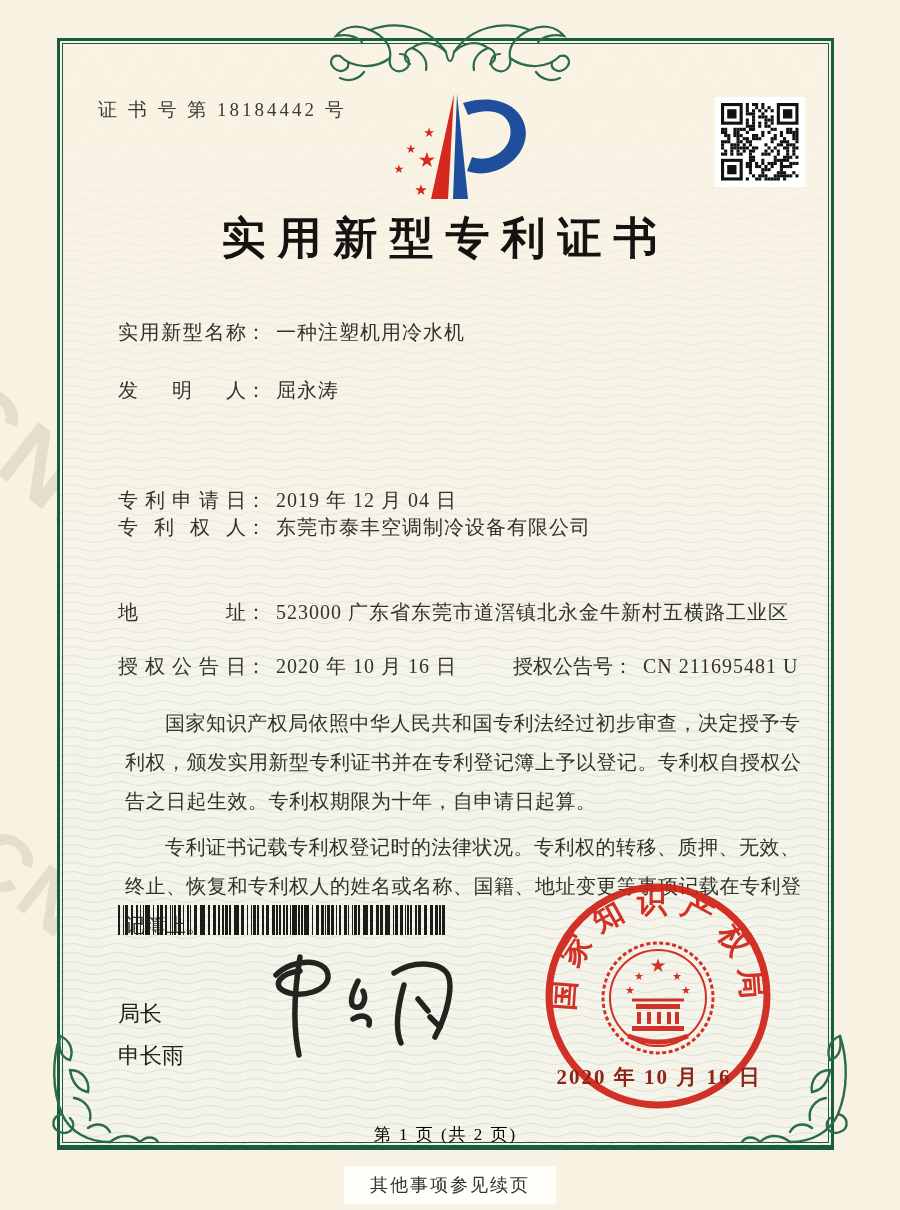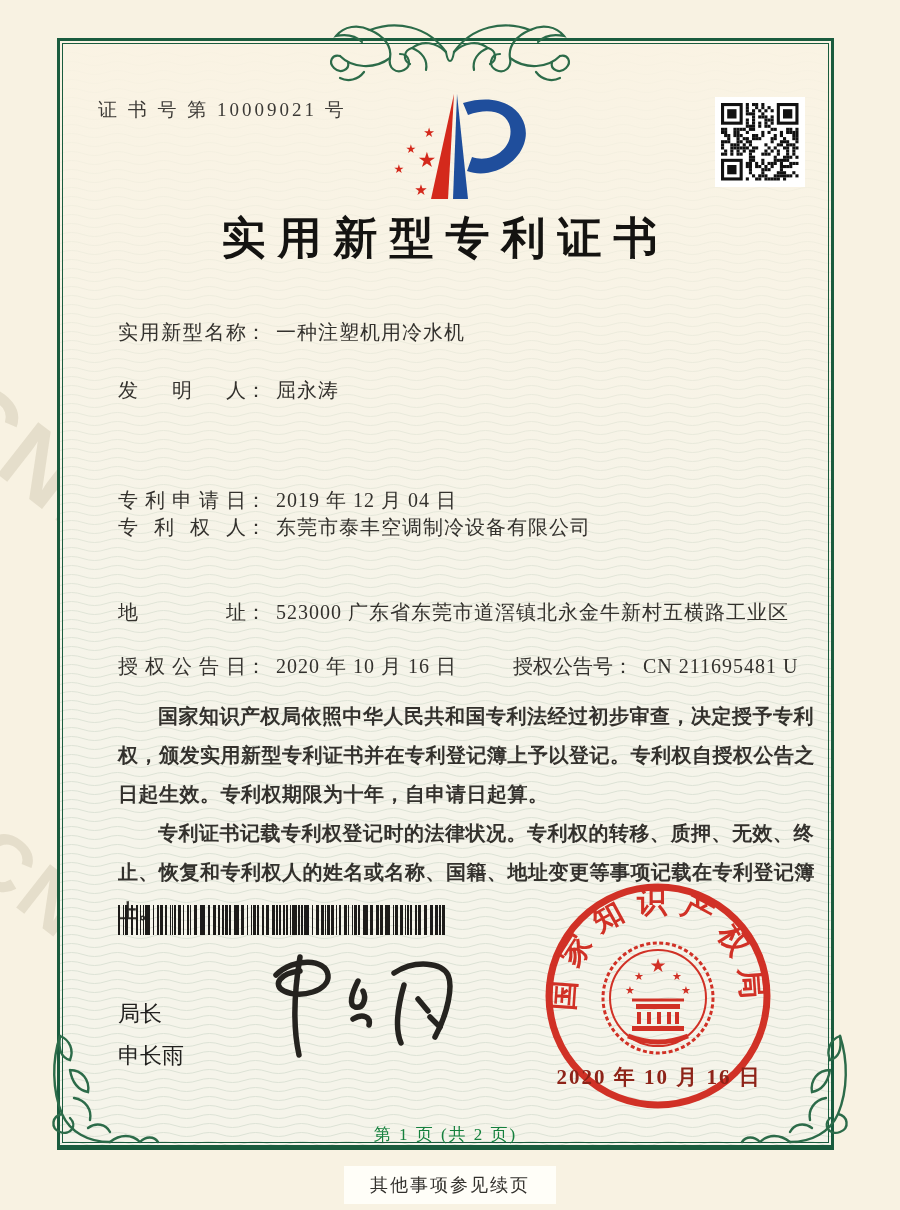--- a/index.html
+++ b/index.html
@@ -28,32 +28,32 @@
     position:absolute;left:0;top:168px;width:100%;text-align:center;
     font-family:"Liberation Sans","DejaVu Sans",sans-serif;font-weight:700;
     font-size:44px;letter-spacing:12px;color:#141311;
   }
   .field-row{position:absolute;left:58px;font-size:20px;white-space:nowrap;color:#33312d;}
   .flabel{display:inline-block;width:128px;text-align:justify;text-align-last:justify;vertical-align:bottom;font-family:Liberation Mono, monospace;}
   .colon{margin-right:10px;}
   .fvalue{letter-spacing:1px;}
   .grant-pair{margin-left:56px;}
   .paras{position:absolute;left:58px;top:656px;width:708px;font-size:20px;line-height:39px;color:#33312d;}
-  .paras p{margin:0;text-indent:2em;letter-spacing:0.5px;font-weight:bold;}
+  .paras p{margin:7px;text-indent:2em;letter-spacing:0.5px;}
   .barcode{position:absolute;left:58px;top:864px;width:330px;height:30px;font-size:0;white-space:nowrap;}
   .barcode i{display:inline-block;height:30px;background:#1d1b19;}
   .officer{position:absolute;left:58px;top:952px;font-family:"Liberation Sans","DejaVu Sans",sans-serif;
     font-size:22px;color:#22211f;line-height:42px;}
   .signature{position:absolute;left:176px;top:900px;width:256px;height:136px;}
   .seal{position:absolute;left:479px;top:836px;width:238px;height:238px;}
   .seal-date{
     position:absolute;left:486px;top:1022px;width:226px;text-align:center;
     font-size:21px;letter-spacing:2px;color:#8e2318;font-weight:700;
   }
-  .page-num{position:absolute;left:0;top:1082px;width:100%;text-align:center;font-size:17px;color:#15803d;letter-spacing:2px;}
+  .page-num{position:absolute;left:0;top:1082px;width:100%;text-align:center;font-size:17px;color:#000000;letter-spacing:2px;}
   .note{
     position:absolute;left:50%;top:1166px;transform:translateX(-50%);
     background:#fffef8;padding:7px 26px;font-size:18px;letter-spacing:2px;color:#33312d;white-space:nowrap;
   }
   .ornament-top{position:absolute;left:318px;top:8px;width:264px;height:88px;}
   .corner{position:absolute;width:118px;height:122px;}
   .corner.left{left:44px;top:1030px;}
   .corner.right{left:738px;top:1030px;transform:scaleX(-1);}
 </style>
 </head>
@@ -71,21 +71,21 @@
       <defs>
         <pattern id="waves" width="46" height="9" patternUnits="userSpaceOnUse">
           <path d="M0 4.5 Q 11.5 0.5 23 4.5 T 46 4.5" fill="none" stroke="#c7d2c4" stroke-width="1"></path>
         </pattern>
       </defs>
       <rect width="100%" height="100%" fill="url(#waves)" opacity="0.55"></rect>
     </svg>
     <div class="tint"></div>
     <div class="frame-inner"></div>
 
-    <div class="cert-no">证 书 号 第 10009021 号</div>
+    <div class="cert-no">证 书 号 第 18184442 号</div>
 
     <svg class="logo" viewBox="0 0 172 116" xmlns="http://www.w3.org/2000/svg">
       <text x="60" y="48" font-size="13" fill="#d4291c" text-anchor="middle">★</text>
       <text x="42" y="64" font-size="12" fill="#d4291c" text-anchor="middle">★</text>
       <text x="58" y="78" font-size="21" fill="#d4291c" text-anchor="middle">★</text>
       <text x="30" y="84" font-size="12" fill="#d4291c" text-anchor="middle">★</text>
       <text x="52" y="106" font-size="15" fill="#d4291c" text-anchor="middle">★</text>
       <polygon points="85,5 62,110 79,110" fill="#d4291c"></polygon>
       <polygon points="88,5 84,110 99,110" fill="#1f4e9c"></polygon>
       <path d="M94 14 C140 0 164 30 155 55 C147 78 118 90 98 82 L103 68 C120 74 138 63 141 48 C145 27 126 16 99 26 Z" fill="#1f4e9c"></path>

